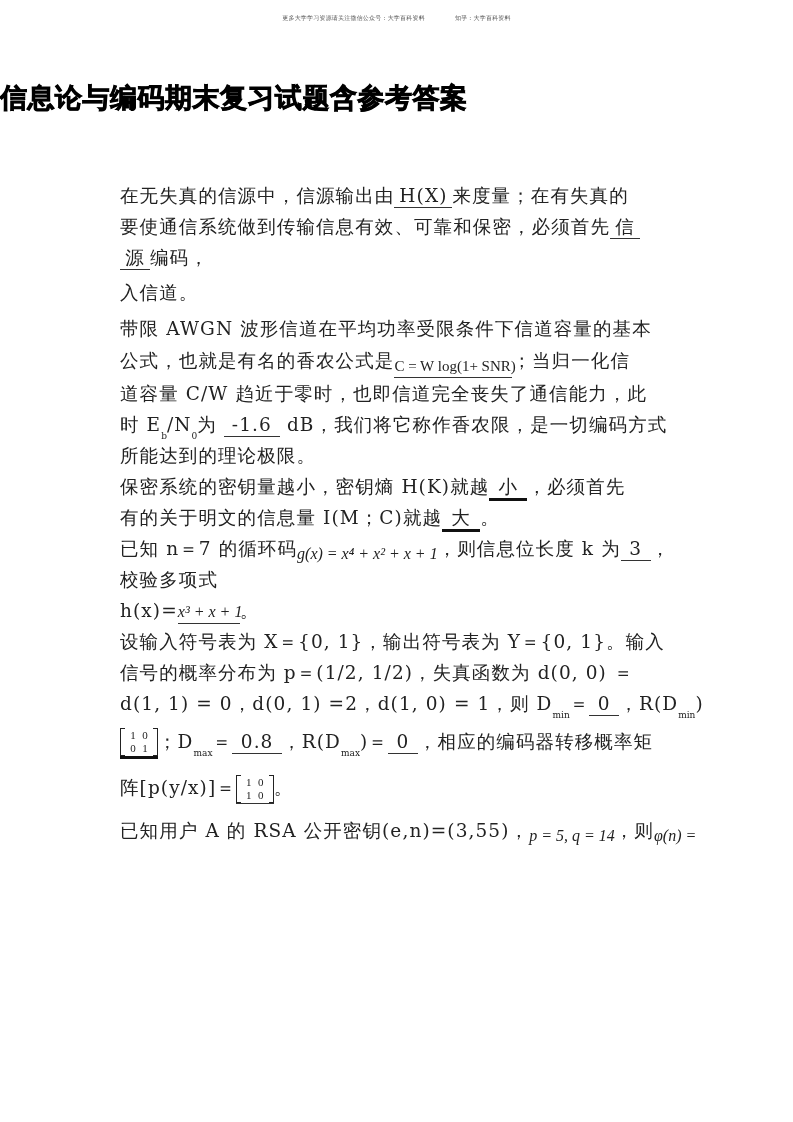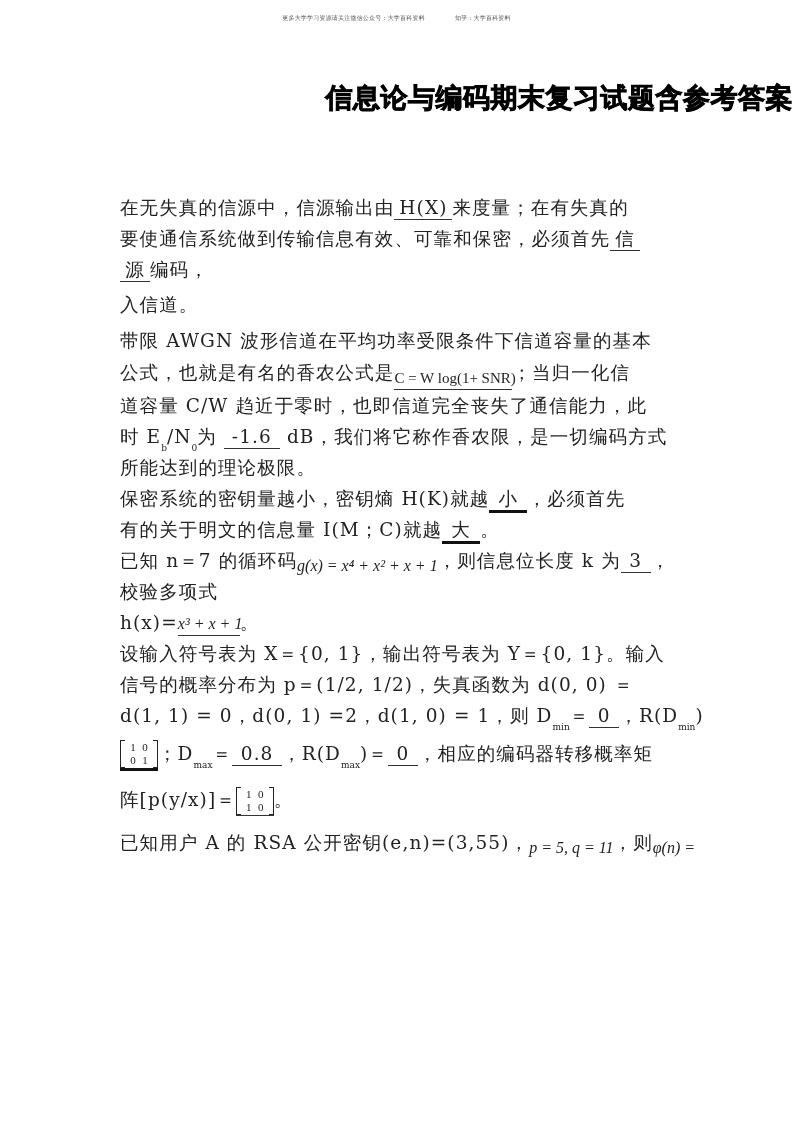--- a/index.html
+++ b/index.html
@@ -1,24 +1,24 @@
 <!DOCTYPE html>
 <html><head>
 <meta charset="utf-8">
 <style>
   html, body { margin: 0; padding: 0; background: #ffffff; }
   body { width: 793px; height: 1122px; position: relative; overflow: hidden;
          font-family: "DejaVu Serif", "Liberation Serif", serif; color: #222; }
   .header-note { position: absolute; top: 14px; left: 0; width: 793px; text-align: center;
                  font-size: 6px; color: #555; letter-spacing: 0.2px; }
   .header-note span { margin: 0 14px; }
-  .title { position: absolute; top: 80px; left: 0; width: 793px; text-align: right;
+  .title { position: absolute; top: 80px; left: 0; width: 793px; text-align: left;
            font-family: "DejaVu Sans", sans-serif; font-weight: bold; font-size: 27px;
            letter-spacing: 0.5px; color: #000; -webkit-text-stroke: 0.8px #000; }
-  .content { position: absolute; left: 120px; top: 192px; width: 556px;
+  .content { position: absolute; left: 120px; top: 180px; width: 556px;
              font-size: 18.5px; line-height: 31px; letter-spacing: 1.1px; }
   .line { white-space: nowrap; height: 31px; }
   .line.tall { height: 40px; line-height: 40px; }
   .u { display: inline-block; border-bottom: 1.3px solid #333; line-height: 22px; text-align: center; }
   .ub { display: inline-block; border-bottom: 3px solid #111; line-height: 22px; text-align: center; }
   .math { font-family: "Liberation Serif", serif; letter-spacing: 0; font-size: 15px; }
   .mathsm { font-family: "Liberation Serif", serif; font-style: italic; letter-spacing: 0; font-size: 16px; }
   .sub { font-size: 9px; position: relative; top: 8px; letter-spacing: 0; }
   .matrix { display: inline-flex; vertical-align: middle; align-items: stretch; font-size: 11px;
             line-height: 13px; font-family: "Liberation Serif", serif; letter-spacing: 0; }
@@ -118,15 +118,15 @@
           <span>0</span>
           <span>1</span>
           <span>0</span>
         </span>
         <span class="br r"></span>
       </span>
     </span><span>。</span>
   </div>
 
   <div class="line tall">
-    <span>已知用户 A 的 RSA 公开密钥(e,n)=(3,55)，</span><span class="mathsm" style="position:relative; top:4px;">p = 5, q = 11</span><span>，则</span><span class="mathsm" style="position:relative; top:4px;">φ(n) =</span>
+    <span>已知用户 A 的 RSA 公开密钥(e,n)=(3,55)，</span><span class="mathsm" style="position:relative; top:4px;">p = 5, q = 14</span><span>，则</span><span class="mathsm" style="position:relative; top:4px;">φ(n) =</span>
   </div>
 </div>
 
 </body></html>

